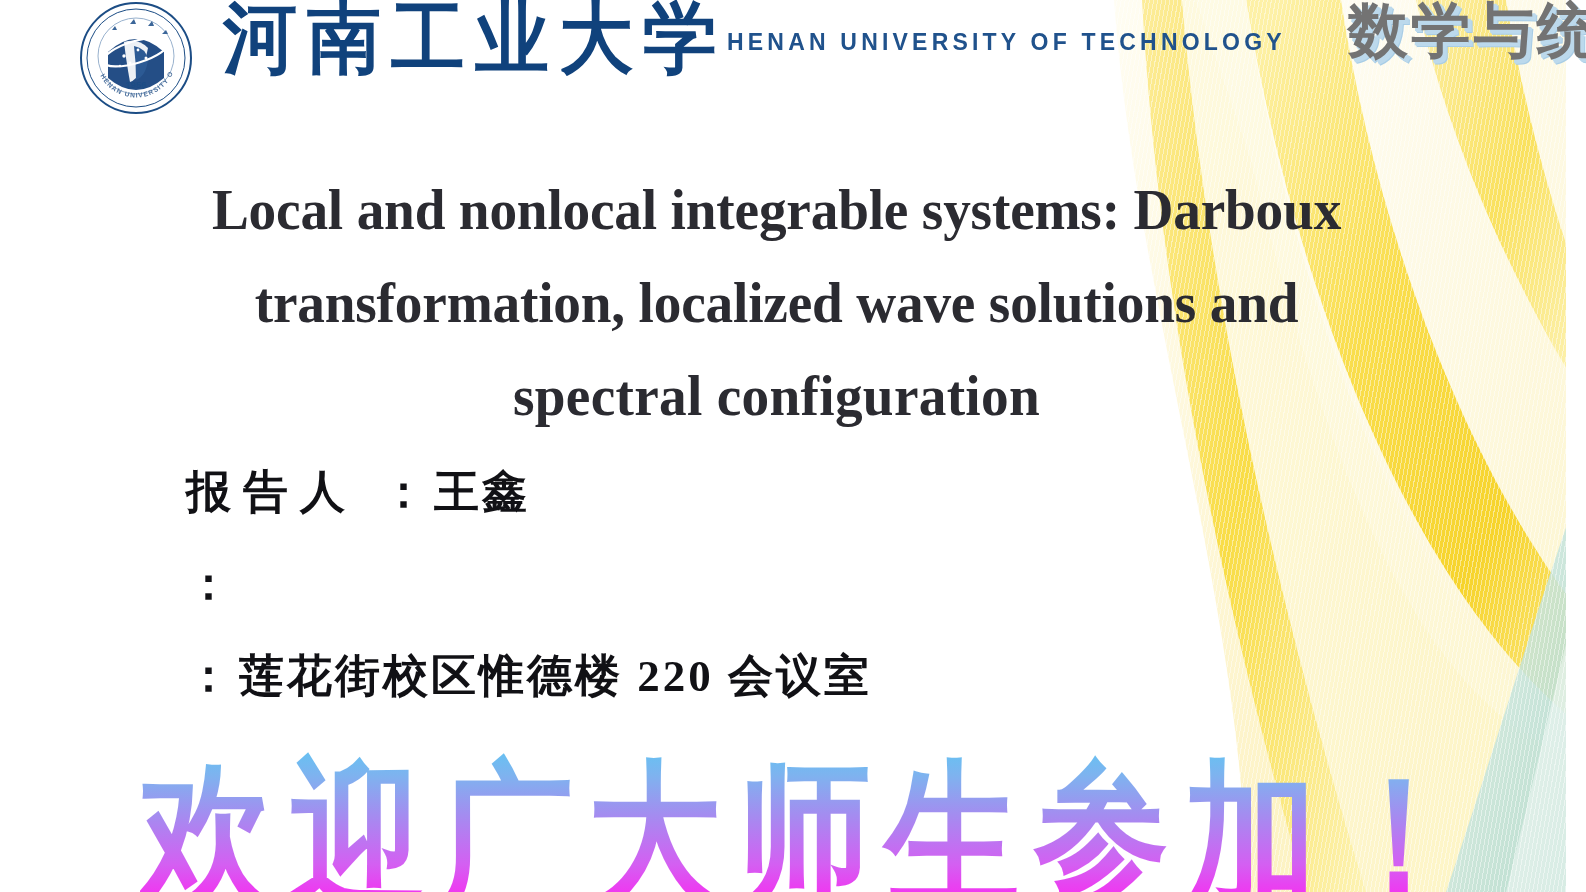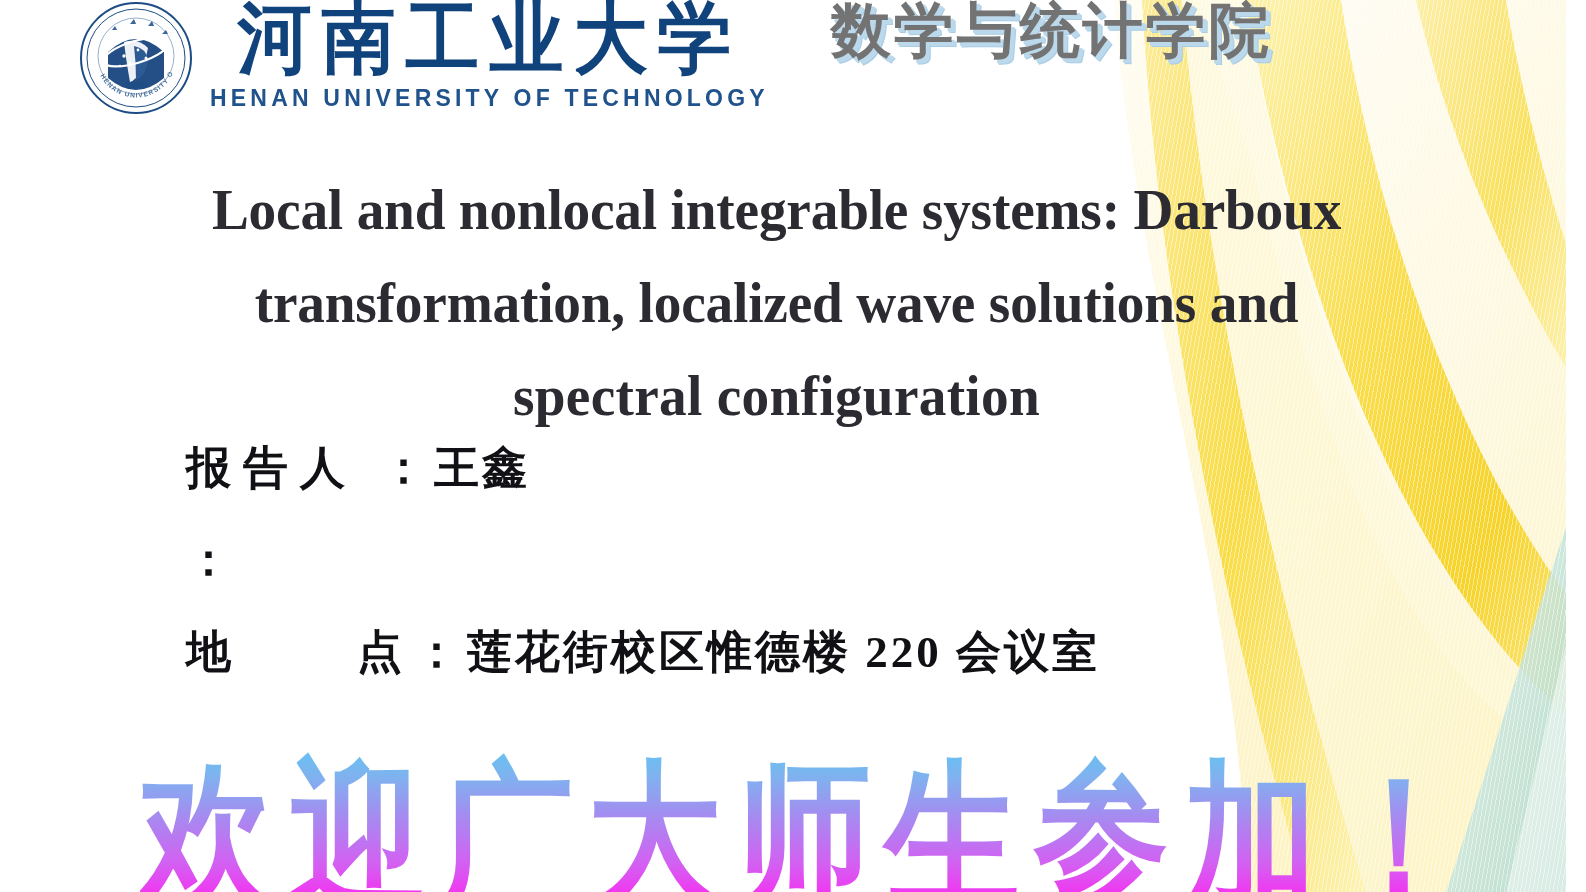--- a/index.html
+++ b/index.html
@@ -67,24 +67,24 @@
 
   .emblem {
     width: 116px;
     height: 116px;
     margin-left: 78px;
     flex: 0 0 auto;
   }
   .emblem svg { display: block; width: 116px; height: 116px; }
 
   .wordmark {
-    margin-left: 16px;
+    margin-left: 29px;
     flex: 0 0 auto;
     display: flex;
-    flex-direction: column;
+    flex-direction: row;
     align-items: center;
   }
   .wordmark-cn {
     font-family: "DejaVu Serif", "Liberation Serif", serif;
     font-size: 74px;
     font-weight: 700;
     color: #10427c;
     letter-spacing: 10px;
     line-height: 1;
     white-space: nowrap;
@@ -132,21 +132,21 @@
     transform: scaleX(0.97);
     transform-origin: 50% 50%;
   }
   .title-line { white-space: nowrap; display: block; }
   .title-line.l3 { letter-spacing: 0.3px; }
 
   
   .info {
     position: absolute;
     left: 186px;
-    top: 438px;
+    top: 462px;
     width: 1000px;
   }
   .info-row {
     display: flex;
     align-items: baseline;
     height: 92px;
     white-space: nowrap;
     color: #111115;
     font-family: "DejaVu Serif", "Liberation Serif", serif;
     font-weight: 700;
@@ -293,21 +293,20 @@
       <span class="info-label">报告人</span>
       <span class="info-colon">：</span>
       <span class="info-value">王鑫</span>
     </div>
 
     <div class="info-row">
       <span class="info-colon">：</span>
     </div>
 
     <div class="info-row">
-      <span class="info-label">地　　点</span>
       <span class="info-colon">：</span>
       <span class="info-value">莲花街校区惟德楼 220 会议室</span>
     </div>
   </div>
 
   <div class="welcome">欢迎广大师生参加！</div>
 
 </div>
 
 </body></html>

